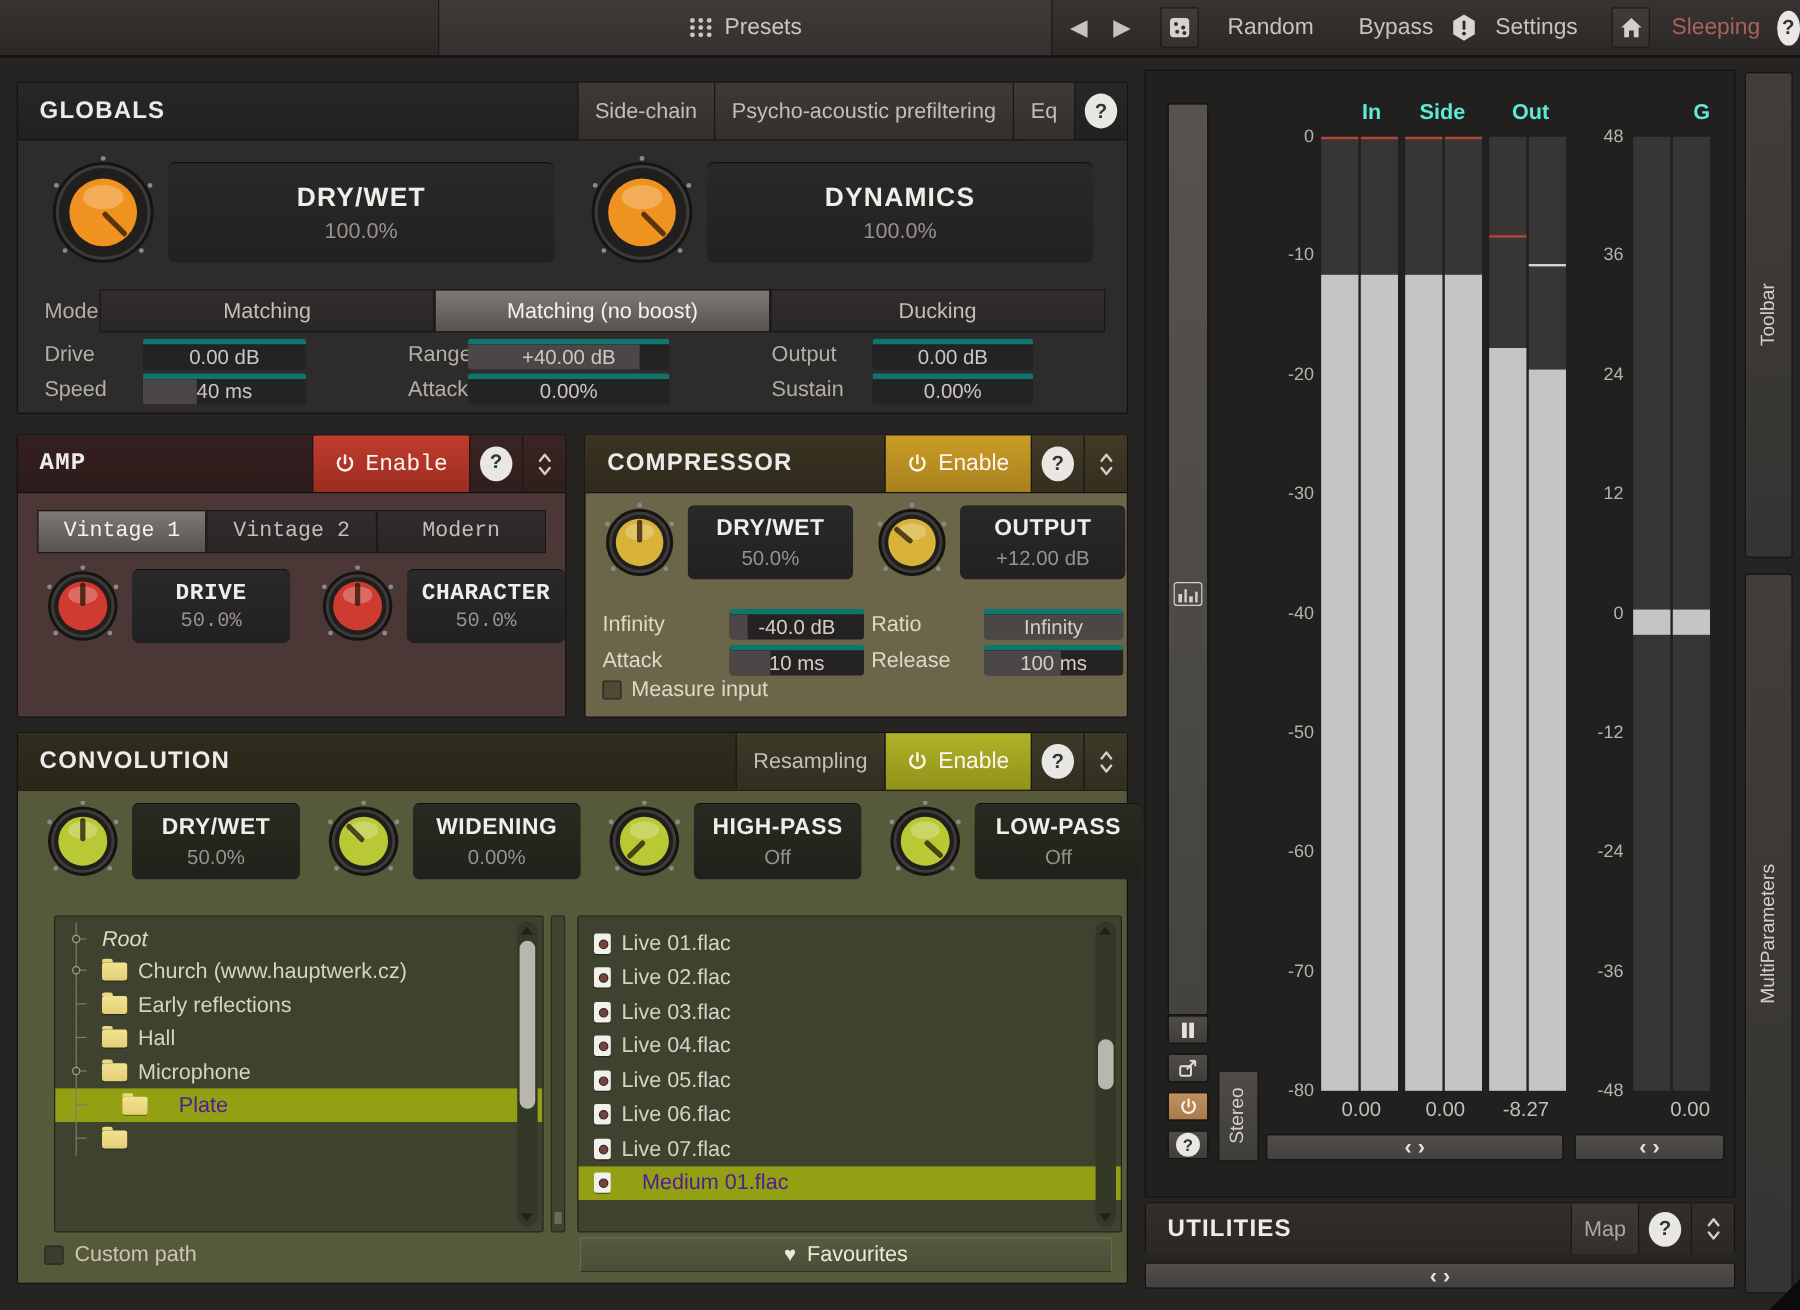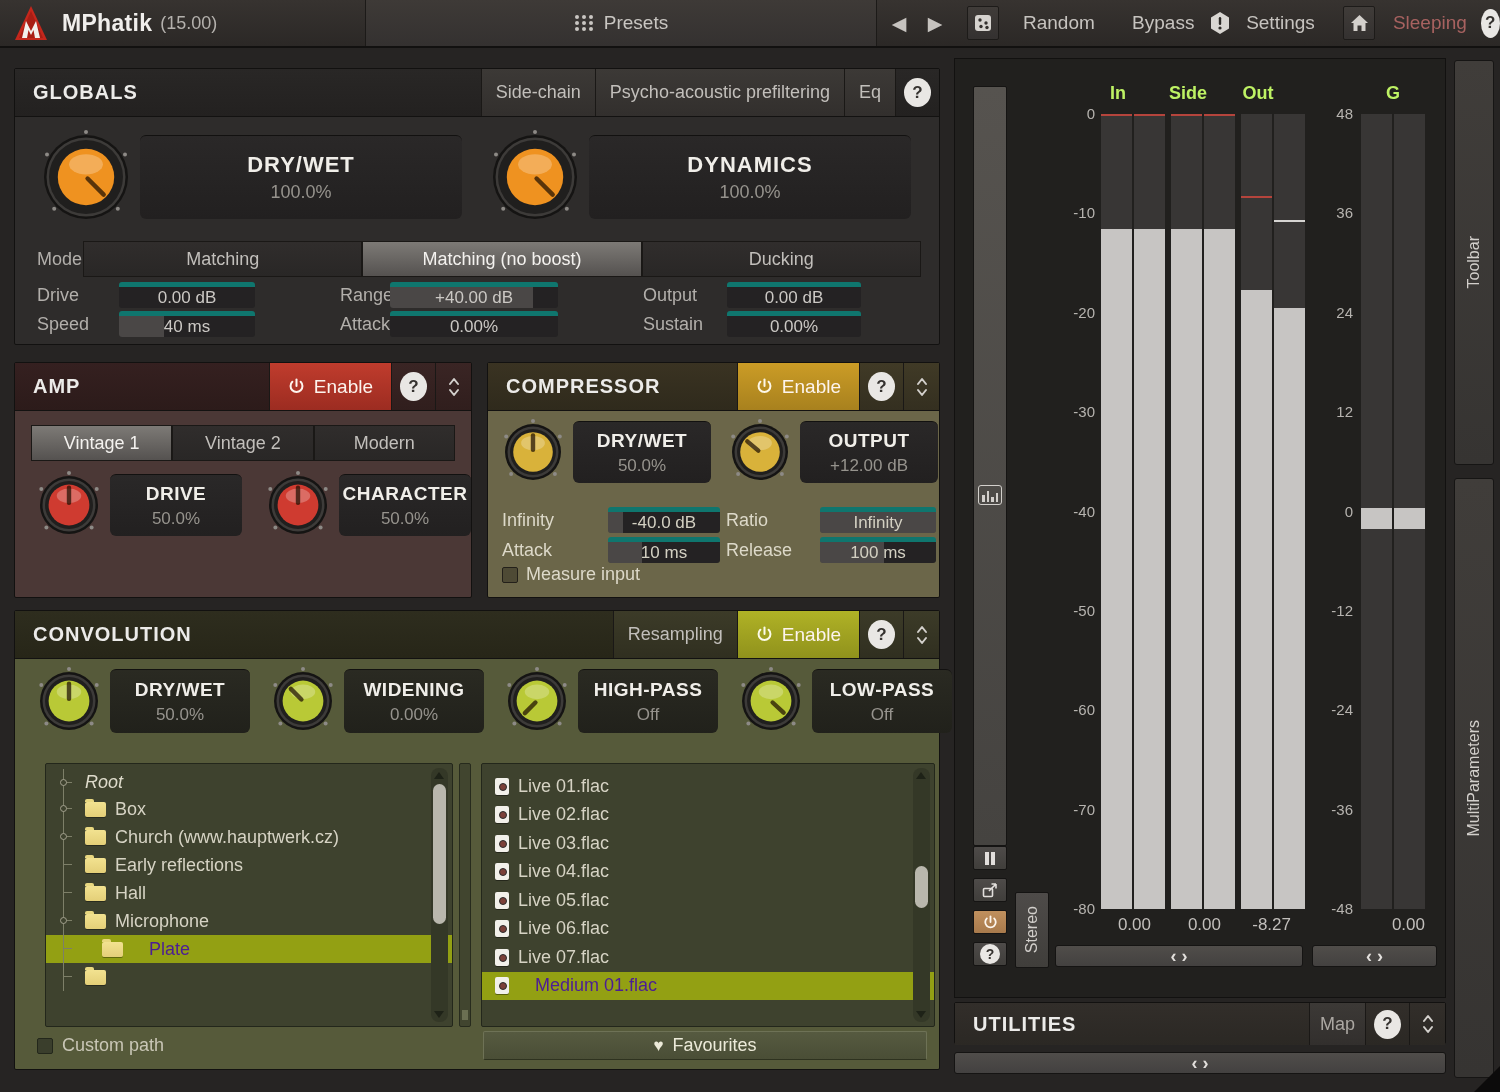--- a/index.html
+++ b/index.html
@@ -74,21 +74,21 @@
   .gparams { position:absolute; left:0; top:213px; right:0; display:grid;
     grid-template-columns:218px 218px 218px; column-gap:85px; row-gap:3px; padding:0 18px 0 22px; }
   .gparams .pcell .plabel { width:0; flex:0 0 auto; }
   .gparams .pcell { position:relative; }
   .gparams .plabel { position:absolute; left:0; }
   .gparams .pinput { margin-left:82px; flex:1; }
   .gcol2 .pinput { margin-left:50px; }
   .gcol3 .pinput { margin-left:84px; }
 
   
-  .amp { left:14px; top:362px; width:458px; height:236px; background:#4b3836; }
+  .amp { left:14px; top:362px; width:458px; height:236px; background:#4b3836;font-family:Liberation Mono, monospace; }
   .amp .phead { background:linear-gradient(#352020,#2c1b1a); }
   .amp .enable-btn { background:linear-gradient(#c03c2d,#9c2c21); }
   .amp .hbtn, .amp .hhelp, .amp .hchev { background:linear-gradient(#3a2524,#301e1d); }
   .tabs { position:absolute; left:16px; top:62px; right:16px; }
   .knobrow2 { position:absolute; left:0; top:108px; right:0; display:flex; align-items:center; padding:0 20px; gap:22px; }
   .knobrow2 .kb-l { font-size:19px; }
   .knobrow2 .kb-v { font-size:17px; }
 
   
   .compressor { left:487px; top:362px; width:453px; height:236px; background:#6b6649; }
@@ -145,21 +145,21 @@
   .convfoot { position:absolute; left:0; top:424px; right:0; display:flex; align-items:center; }
   .custompath { display:flex; align-items:center; gap:9px; margin-left:22px; color:#c9c6b6; font-size:18px; }
   .custompath .checkbox { background:#3a3e2c; border-color:#23271b; }
   .fav-btn { position:absolute; left:468px; width:444px; height:29px; background:linear-gradient(#565a40,#4a4e36);
     border:1px solid #6e7256; border-bottom-color:#2e321f; display:flex; align-items:center; justify-content:center;
     gap:9px; color:#ecead9; font-size:18px; cursor:pointer; border-radius:2px; }
 
   
   .meters { position:absolute; left:954px; top:58px; width:492px; height:940px; background:#21201e;
     border:1px solid #121110; }
-  .mlabel { position:absolute; text-align:center; font-weight:bold; font-size:18px; color:#bef264; }
+  .mlabel { position:absolute; text-align:right; font-weight:bold; font-size:18px; color:#5eead4; }
   .mscale { position:absolute; text-align:right; font-size:15px; color:#b6b3af; width:44px; }
   .mbar { position:absolute; top:55px; height:795px; background:#383635; }
   .mfill { position:absolute; left:0; right:0; bottom:0; background:#c7c5c3; }
   .mpeak { position:absolute; left:0; right:0; height:2px; }
   .mval { position:absolute; top:856px; text-align:right; font-size:17px; color:#c2bfbc; }
   .bigslider { position:absolute; left:18px; top:27px; width:34px; height:760px;
     background:linear-gradient(#56534f,#454340); border:1px solid #151413; border-radius:2px; cursor:ns-resize; }
   .bs-icon { position:absolute; left:4px; top:398px; width:24px; height:20px; border:1.5px solid #d3d0cc;
     border-radius:3px; display:flex; align-items:flex-end; gap:2px; padding:2px 3px; }
   .bs-icon i { display:block; width:3px; background:#d3d0cc; }
@@ -186,29 +186,20 @@
   .mp-strip { top:478px; height:600px; }
   .corner-grip { position:absolute; left:1474px; top:1066px; width:0; height:0;
     border-left:26px solid transparent; border-bottom:26px solid #0c0b0b; }
 </style>
 </head>
 <body>
 
 <div class="app">
 
   <header class="topbar">
-    <div class="tb-left">
-      <svg class="tb-logo" viewBox="0 0 34 36">
-        <polygon points="17,1 33,35 1,35" fill="#c5271c"></polygon>
-        <polygon points="17,6 29,33 5,33" fill="#a81e15"></polygon>
-        <path d="M8 33 L12 16 L17 26 L22 16 L26 33 L21 33 L19.5 25 L17 30 L14.5 25 L13 33 Z" fill="#f3efec"></path>
-      </svg>
-      <span class="tb-title">MPhatik</span>
-      <span class="tb-version">(15.00)</span>
-    </div>
 
     <div class="tb-presets">
       <svg width="20" height="20" viewBox="0 0 20 20">
         <g fill="#c9c6c2">
           <circle cx="3" cy="4" r="2"></circle>
             <circle cx="10" cy="4" r="2"></circle>
             <circle cx="17" cy="4" r="2"></circle>
           <circle cx="3" cy="10" r="2"></circle>
             <circle cx="10" cy="10" r="2"></circle>
             <circle cx="17" cy="10" r="2"></circle>
@@ -637,27 +628,20 @@
         </div>
       </div>
 
     <div class="listpane treepane">
       <div id="tree-list" style="padding-top:5px">
           <div class="lrow" style="height:26px">
     <span class="tconn">
               <span class="tnode"></span>
             </span>
     <span class="root-label">Root</span>
-          </div>
-          <div class="lrow">
-    <span class="tconn">
-              <span class="tnode"></span>
-            </span>
-    <span class="folder"></span>
-    <span>Box</span>
           </div>
           <div class="lrow">
     <span class="tconn">
               <span class="tnode"></span>
             </span>
     <span class="folder"></span>
     <span>Church (www.hauptwerk.cz)</span>
           </div>
           <div class="lrow">
     <span class="tconn"></span>

